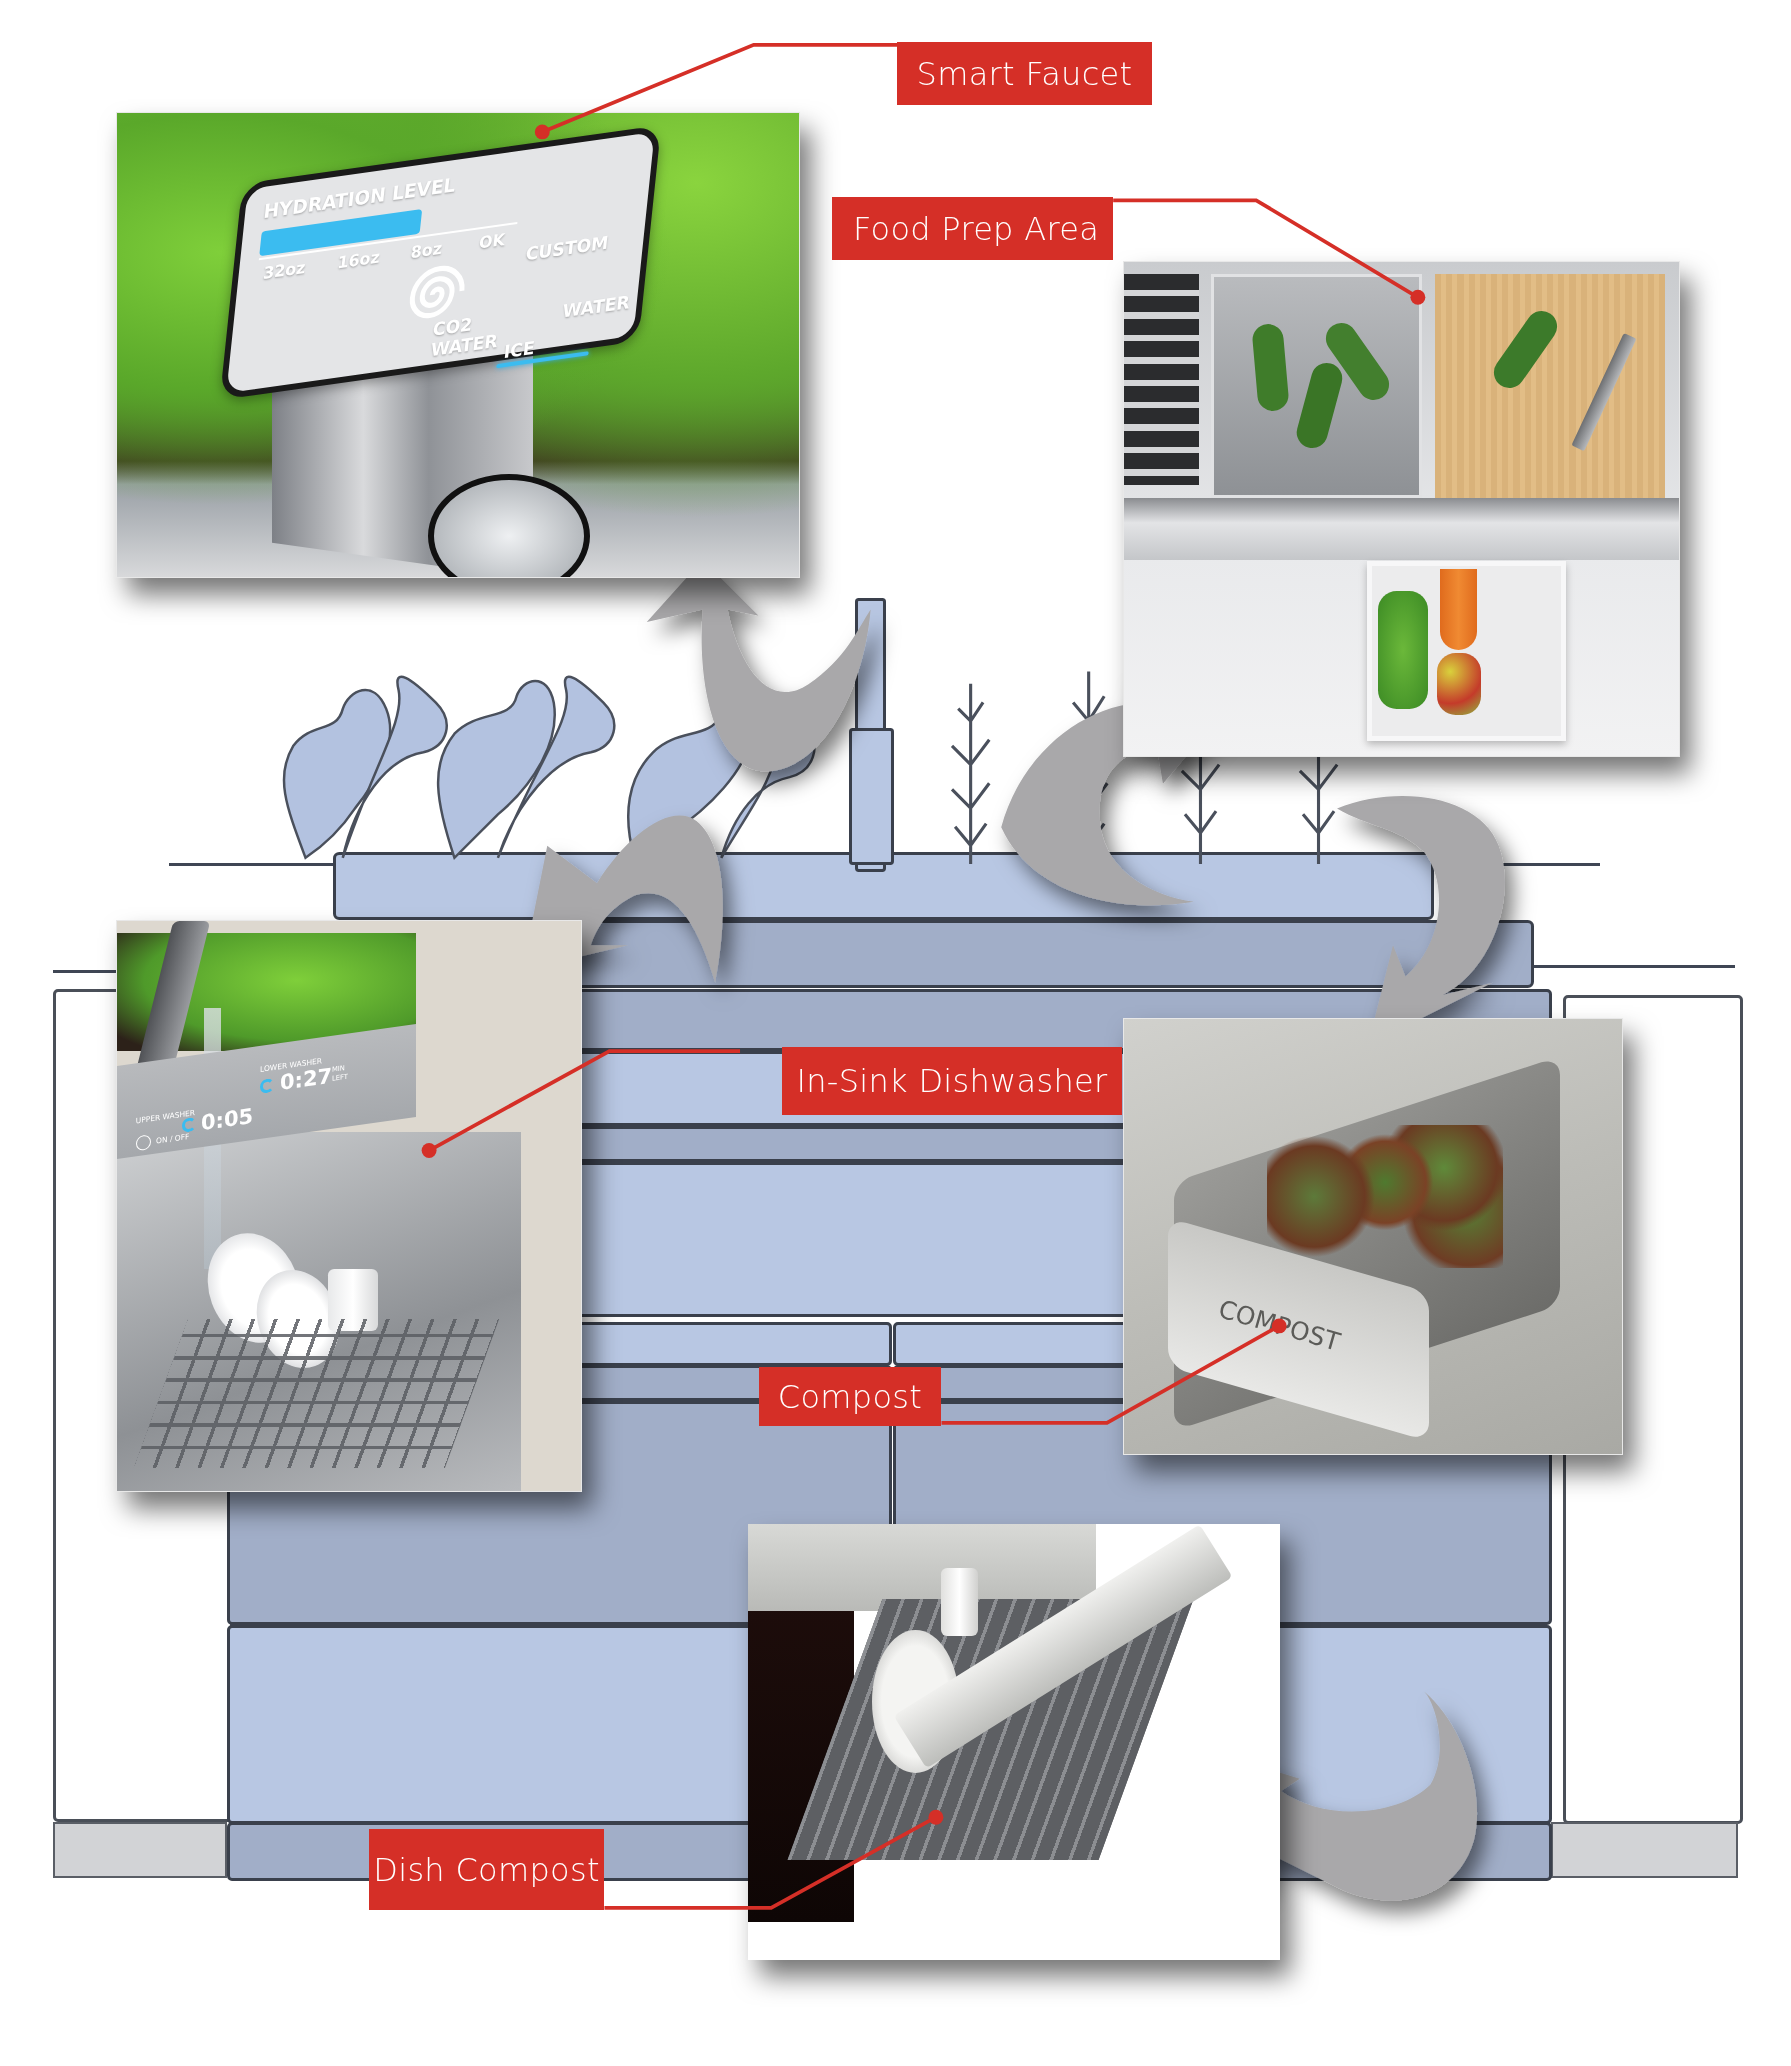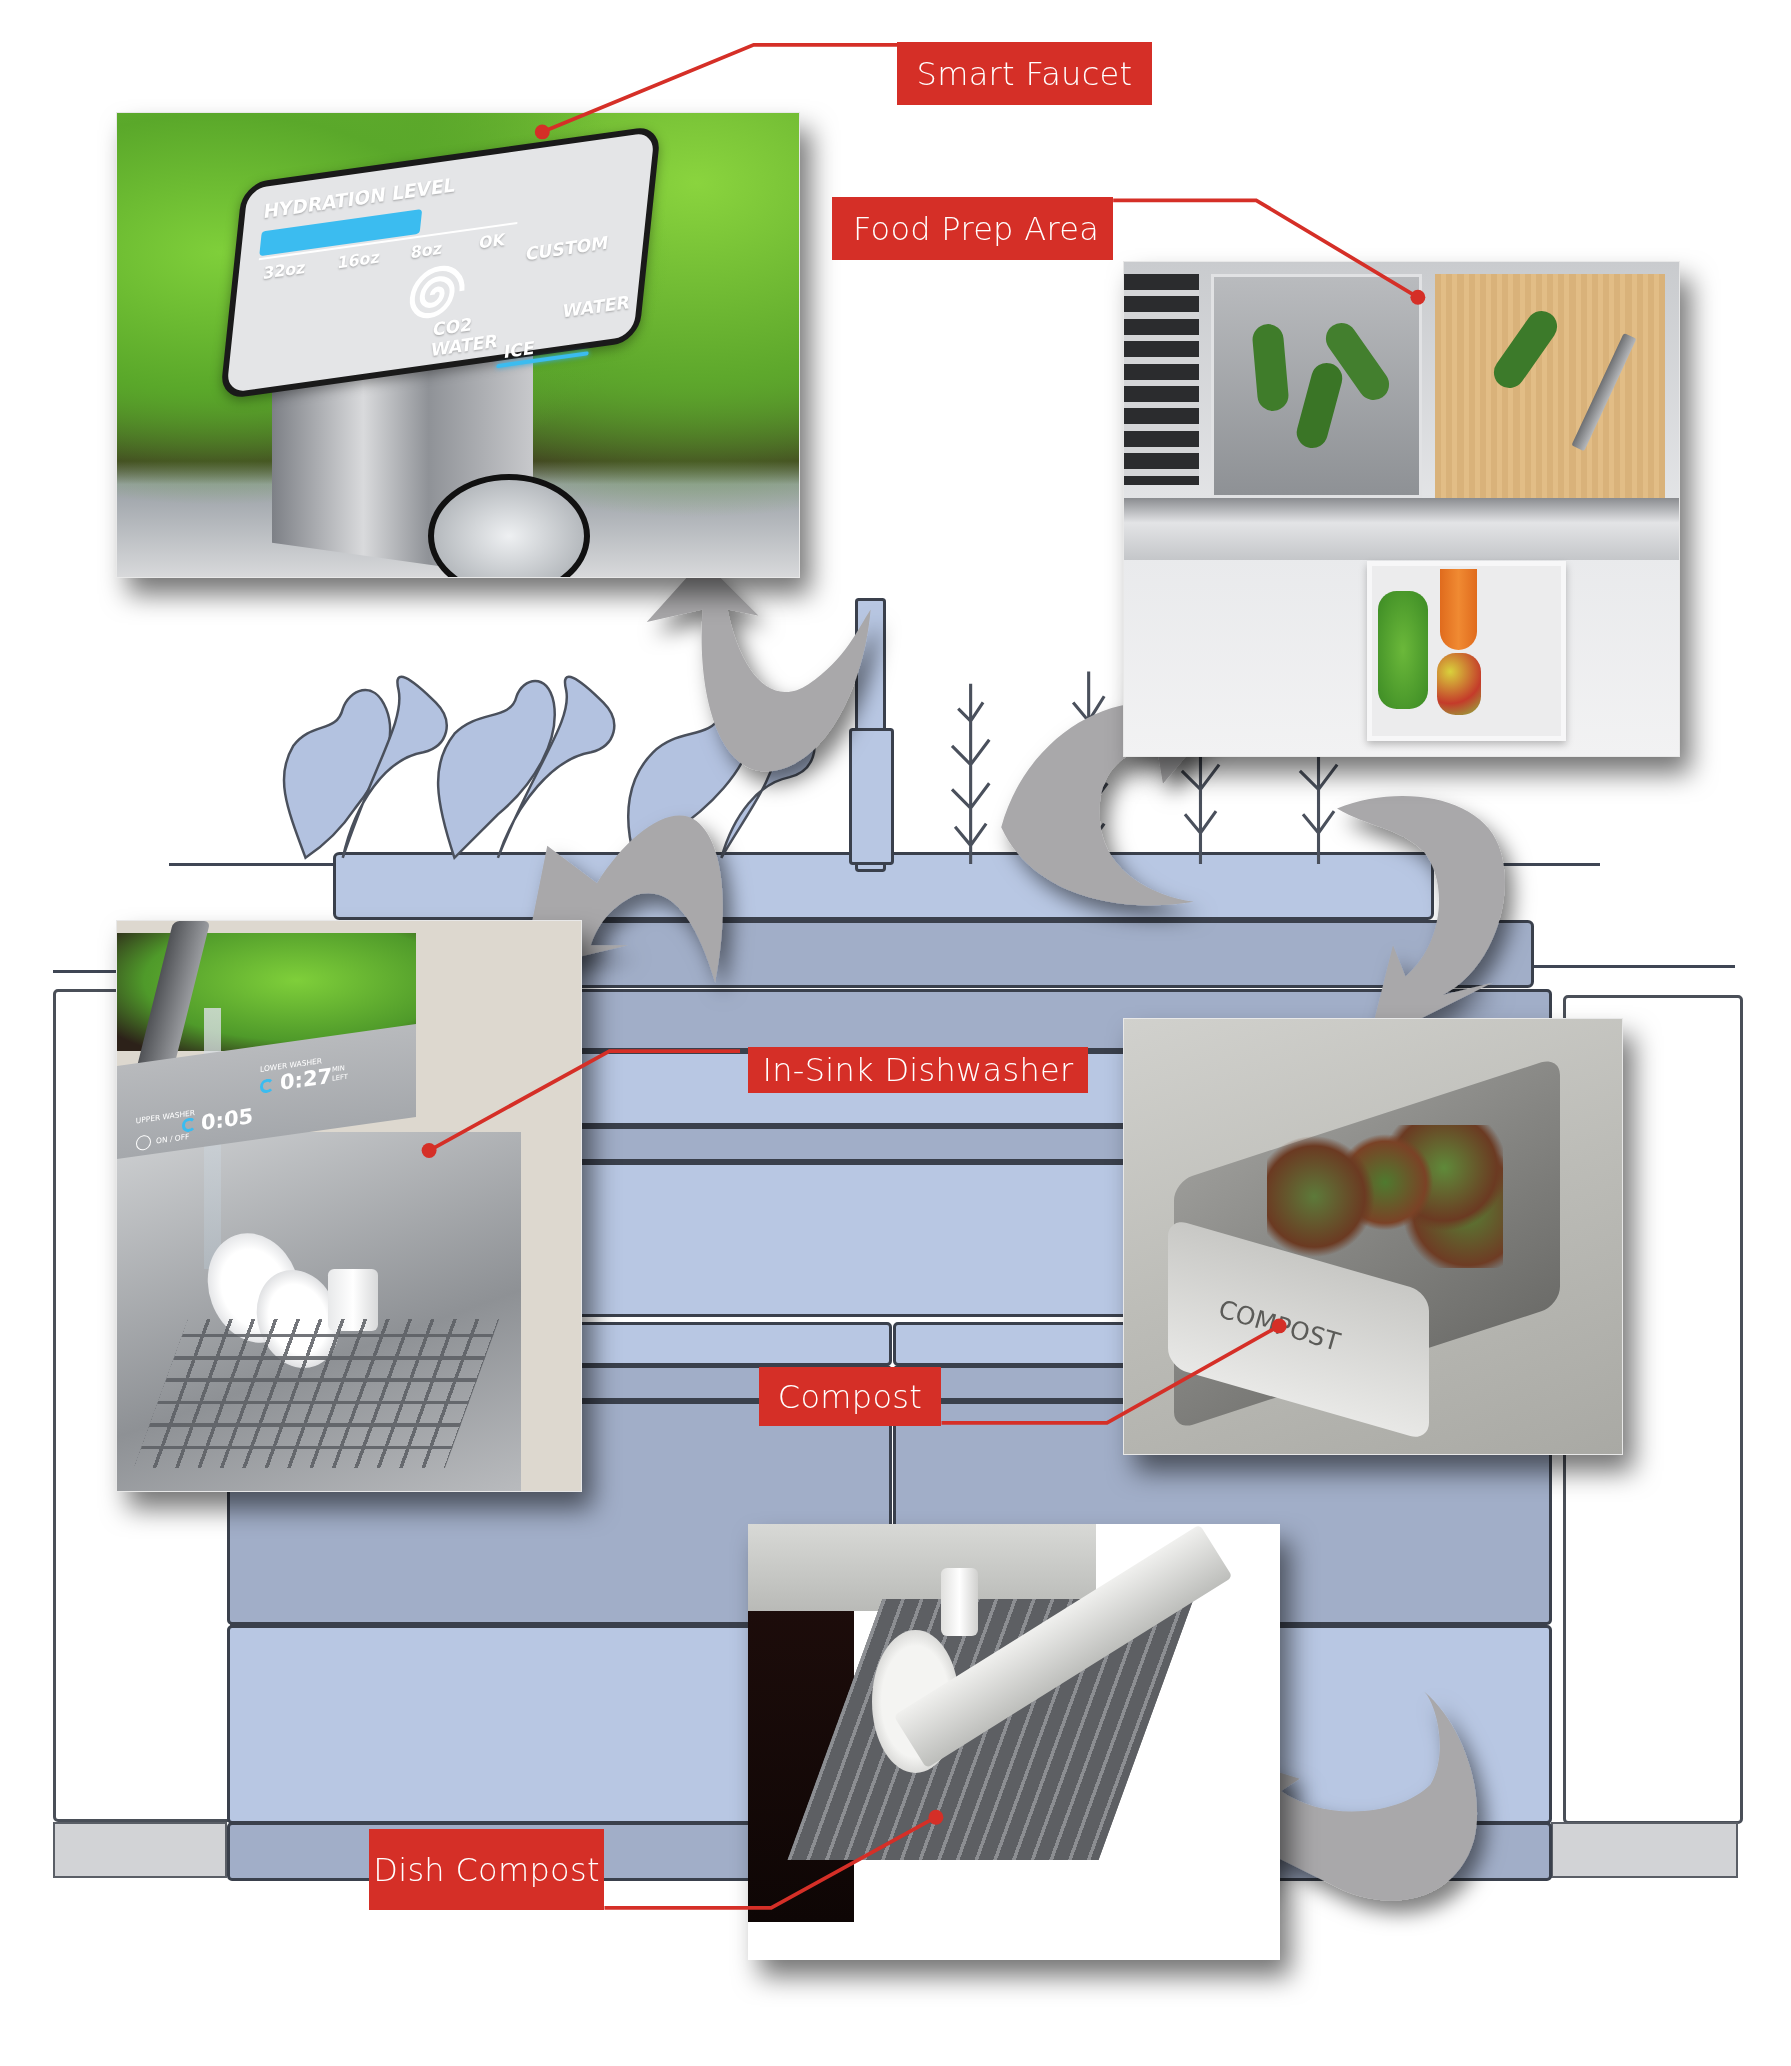--- a/index.html
+++ b/index.html
@@ -248,21 +248,21 @@
     <circle cx="1505" cy="2922" r="12"></circle>
   </g>
 </svg>
 
 <div class="callout" style="left:897px;top:42px;width:255px;height:63px;">
   <span>Smart Faucet</span>
 </div>
 <div class="callout" style="left:832px;top:197px;width:281px;height:63px;padding-left:7px;">
   <span>Food Prep Area</span>
 </div>
-<div class="callout" style="left:748px;top:1047px;width:340px;height:46px;">
+<div class="callout" style="left:782px;top:1047px;width:340px;height:68px;">
   <span>In-Sink Dishwasher</span>
 </div>
 <div class="callout" style="left:759px;top:1367px;width:182px;height:59px;">
   <span>Compost</span>
 </div>
 <div class="callout" style="left:369px;top:1829px;width:235px;height:81px;">
   <span>Dish Compost</span>
 </div>
 
 

